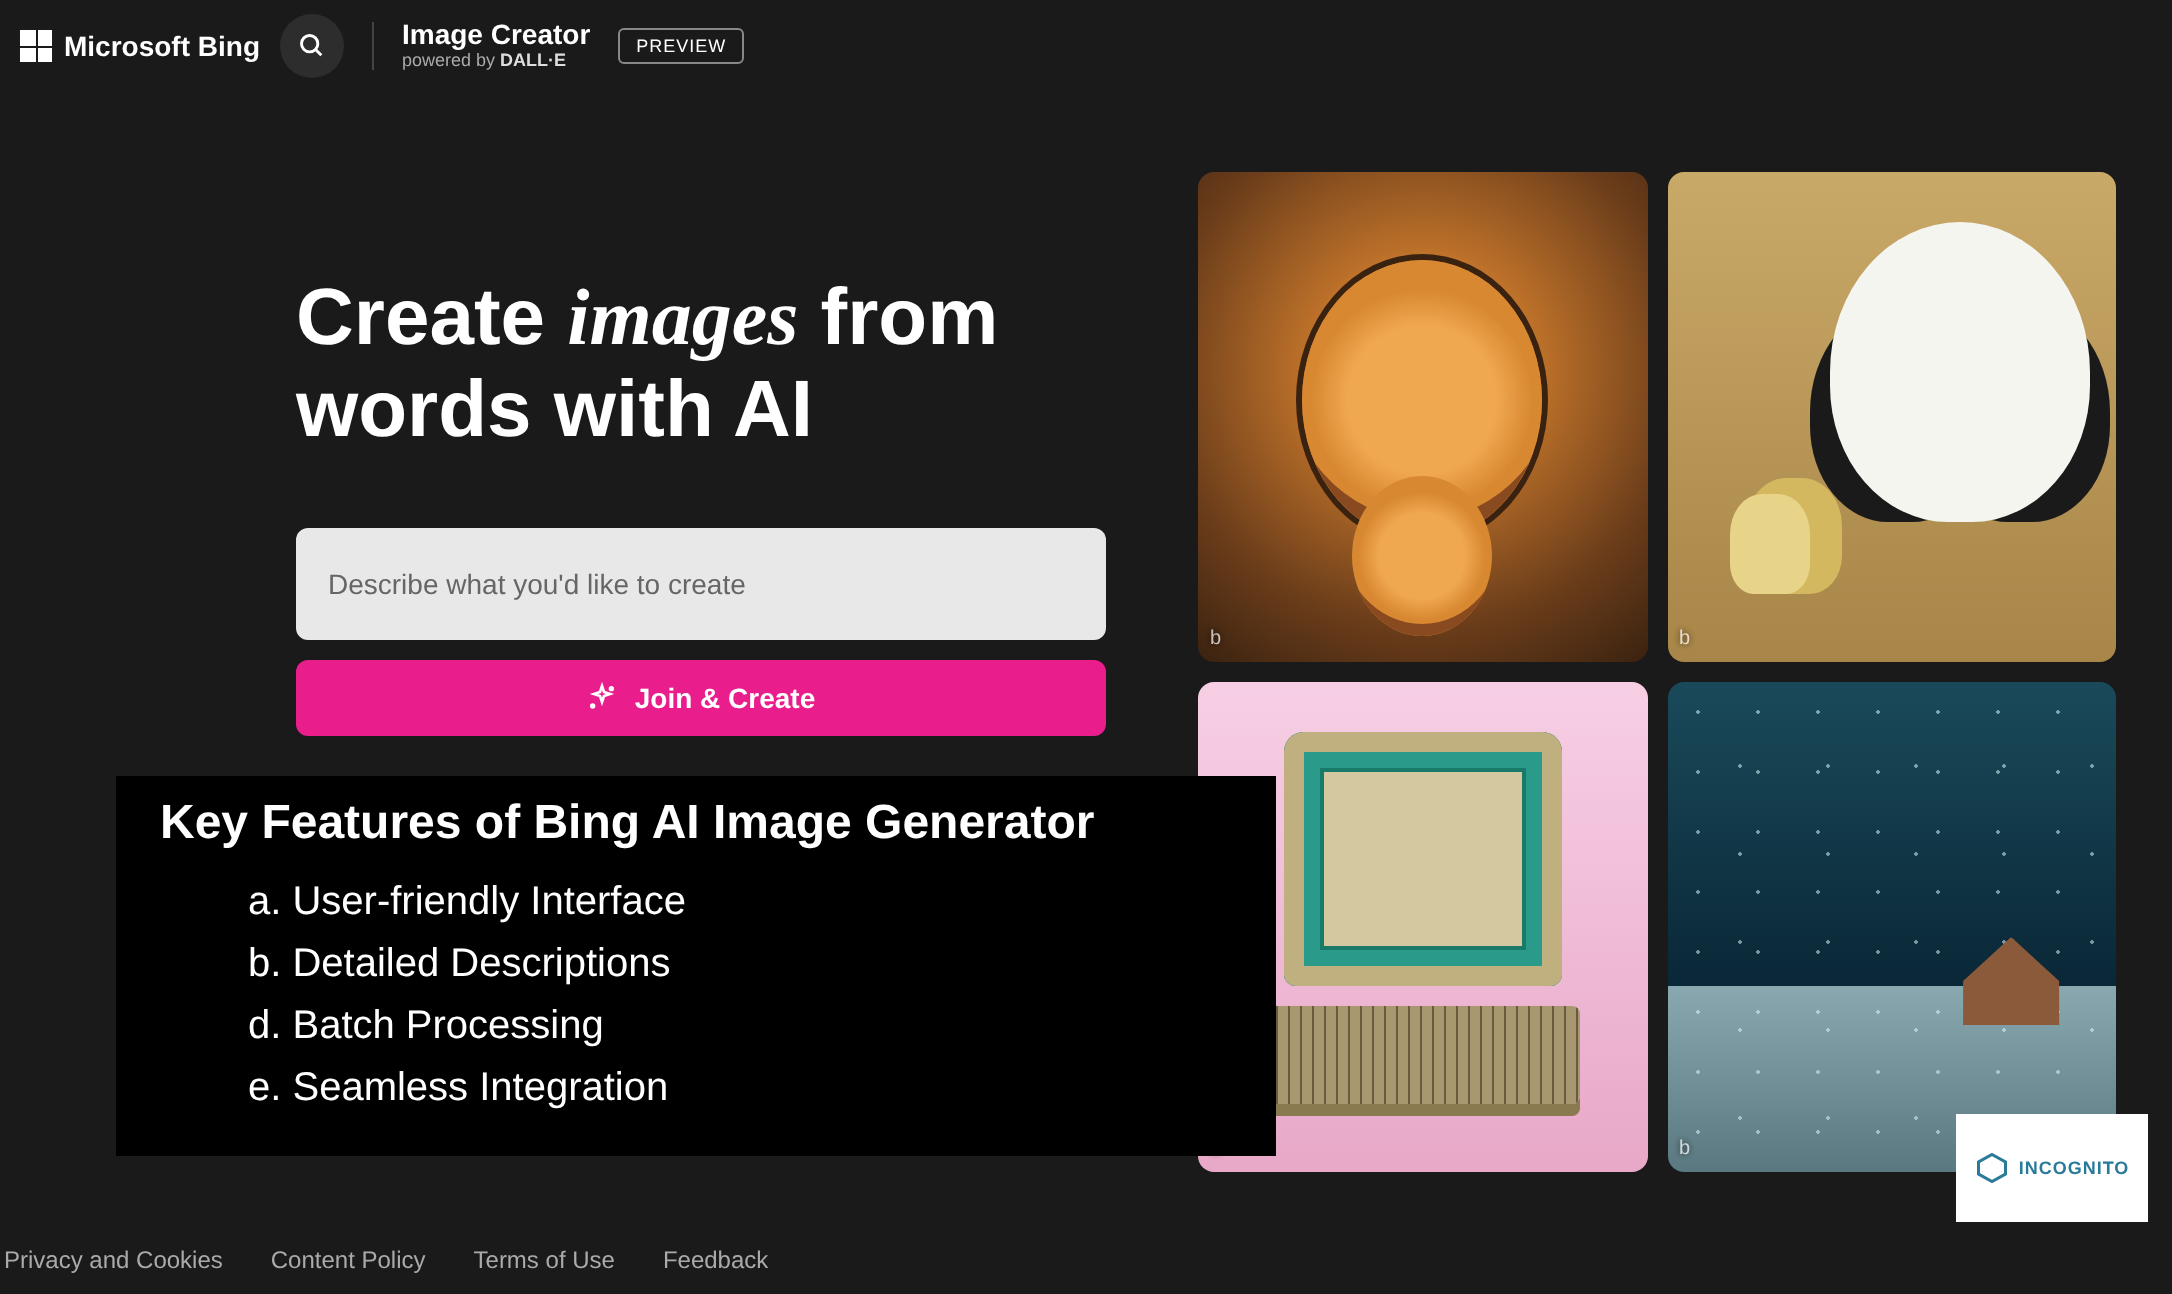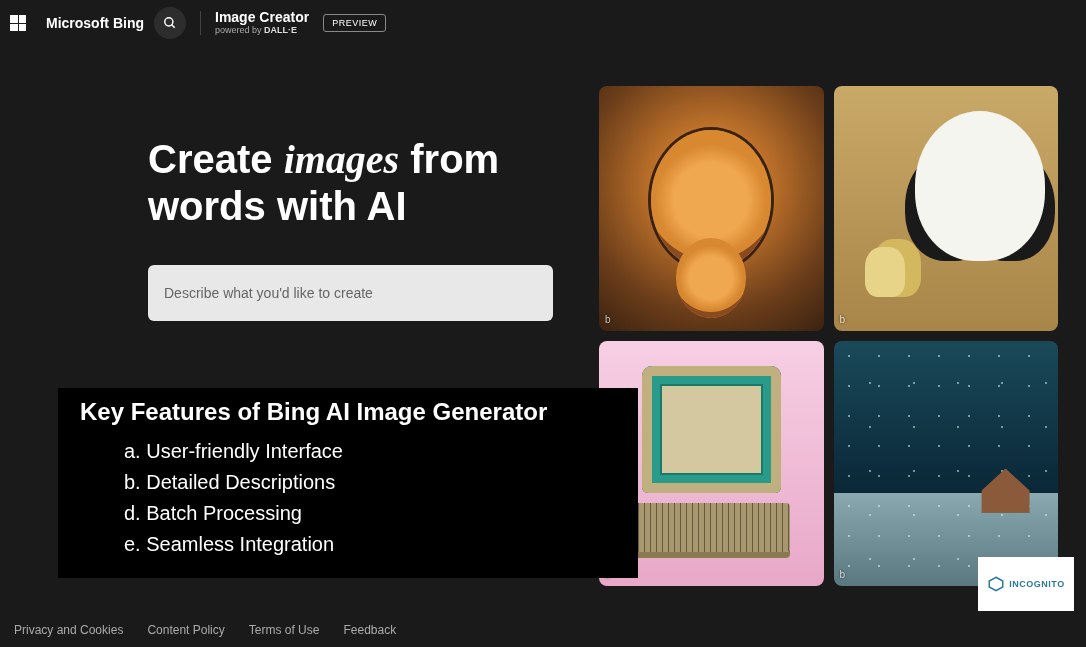--- a/index.html
+++ b/index.html
@@ -15,21 +15,21 @@
 .header {
   display: flex;
   align-items: center;
   padding: 12px 10px;
   gap: 10px;
   height: 46px;
 }
 .bing-logo {
   display: flex;
   align-items: center;
-  gap: 20px;
+  gap: 6px;
   font-size: 14px;
   font-weight: 600;
 }
 .bing-tiles {
   display: grid;
   grid-template-columns: 1fr 1fr;
   grid-template-rows: 1fr 1fr;
   gap: 1px;
   width: 16px;
   height: 16px;
@@ -247,21 +247,21 @@
   left: 6px;
   bottom: 6px;
   font-size: 10px;
   color: #fff;
   opacity: 0.7;
   text-shadow: 0 0 3px #000;
 }
 .footer {
   position: absolute;
   bottom: 0;
-  left: 12px;
+  left: 0;
   padding: 10px 2px;
   display: flex;
   gap: 24px;
   font-size: 12px;
   color: #aaa;
 }
 .footer a { color: #aaa; text-decoration: none; cursor: pointer; }
 .watermark {
   position: absolute;
   right: 12px;
@@ -307,20 +307,28 @@
   <span class="preview-badge">PREVIEW</span>
 </div>
 
 <div class="main">
   <div class="left">
     <h1 class="hero">
       <span>Create </span><span class="italic">images</span><span> from</span><br>
       <span>words with AI</span>
     </h1>
     <input class="prompt-input" type="text" placeholder="Describe what you'd like to create" style="">
+    <button class="cta">
+      <svg width="16" height="16" viewBox="0 0 24 24" fill="none" stroke="#fff" stroke-width="2">
+          <path d="M12 3l1.5 4.5L18 9l-4.5 1.5L12 15l-1.5-4.5L6 9l4.5-1.5z"></path>
+          <circle cx="19" cy="5" r="1" fill="#fff"></circle>
+          <circle cx="5" cy="18" r="1" fill="#fff"></circle>
+        </svg>
+      <span>Join &amp; Create</span>
+    </button>
   </div>
 
   <div class="grid">
     <div class="tile tile-tiger">
         <span class="tile-badge">b</span>
       </div>
     <div class="tile tile-panda">
         <span class="tile-badge">b</span>
       </div>
     <div class="tile tile-computer">

